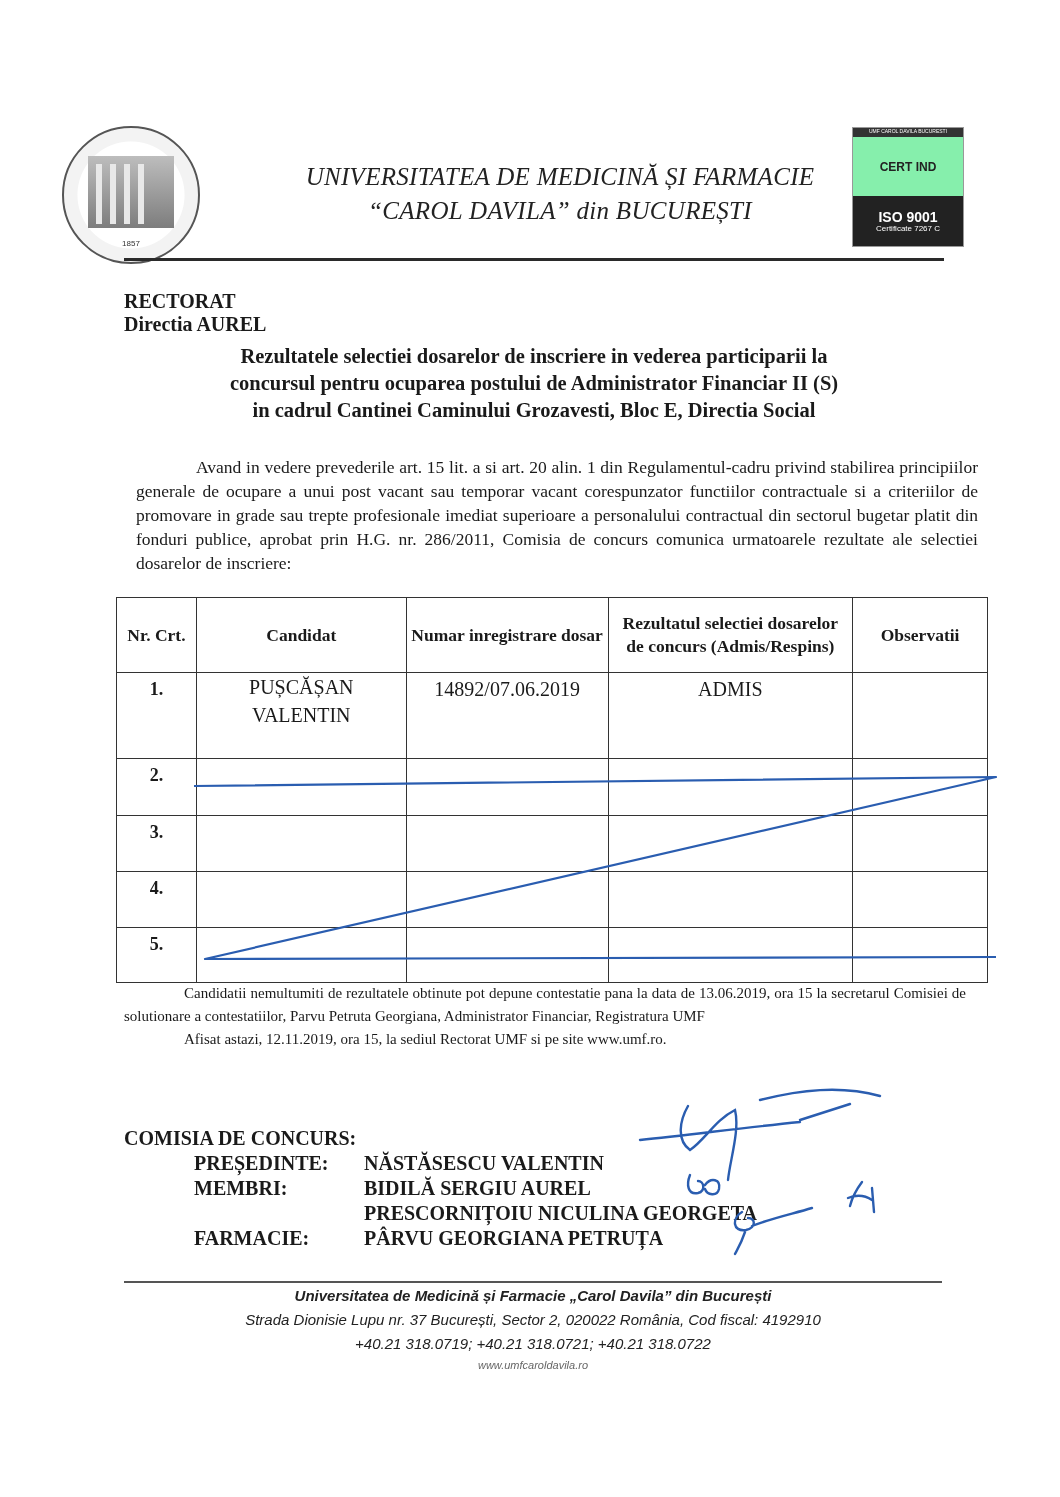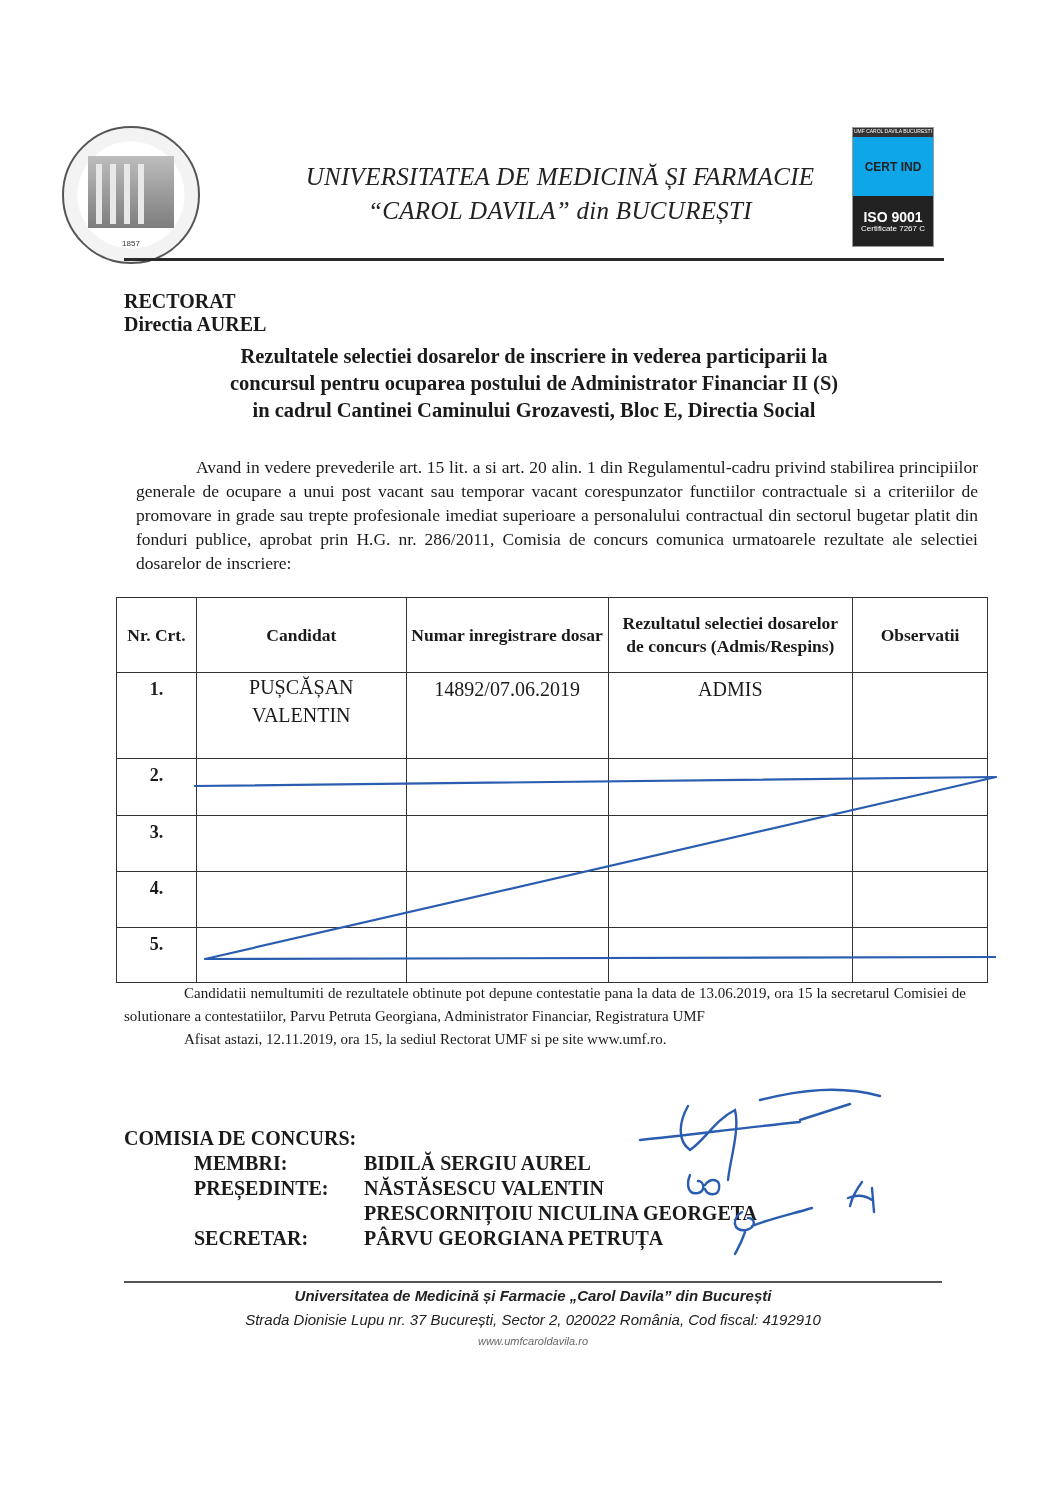--- a/index.html
+++ b/index.html
@@ -3,21 +3,21 @@
 <meta charset="utf-8">
 <style>
   html, body { margin:0; padding:0; background:#ffffff; }
   body { width:1060px; height:1497px; position:relative; overflow:hidden; font-family:"Liberation Serif", serif; color:#1a1a1a; }
   .abs { position:absolute; }
   .logo { left:62px; top:126px; width:138px; height:138px; border-radius:50%; border:2px solid #555; box-sizing:border-box; background:radial-gradient(circle,#fff 0 56%,#f3f3f3 57% 100%); }
   .logo .inner { position:absolute; left:24px; top:28px; width:86px; height:72px; background:linear-gradient(#bdbdbd,#7d7d7d); }
   .logo .col { position:absolute; top:8px; width:6px; height:60px; background:#e8e8e8; }
   .logo .yr { position:absolute; left:0; right:0; bottom:14px; text-align:center; font-size:8px; font-family:"Liberation Sans", sans-serif; color:#333; }
   .uni { left:230px; top:160px; width:660px; text-align:center; font-style:italic; font-size:25px; line-height:34px; letter-spacing:0.3px; color:#222; }
-  .cert { left:852px; top:127px; width:82px; height:120px; border:1px solid #999; box-sizing:border-box; background:#0ea5e9; }
+  .cert { left:852px; top:127px; width:112px; height:120px; border:1px solid #999; box-sizing:border-box; background:#86efac; }
   .cert .top { height:9px; background:#333; color:#fff; font-size:5px; text-align:center; font-family:"Liberation Sans", sans-serif; }
   .cert .mid { height:60px; display:flex; align-items:center; justify-content:center; font-size:12px; font-family:"Liberation Sans", sans-serif; color:#222; font-weight:bold; }
   .cert .bot { position:absolute; bottom:0; left:0; right:0; height:50px; background:#222; color:#fff; text-align:center; font-family:"Liberation Sans", sans-serif; }
   .cert .iso { font-size:14px; font-weight:bold; margin-top:14px; line-height:14px; }
   .cert .num { font-size:8px; line-height:10px; }
   .hr-top { left:124px; top:258px; width:820px; height:3px; background:#2a2a2a; }
   .h1 { left:124px; top:290px; font-size:20px; font-weight:bold; }
   .h2 { left:124px; top:313px; font-size:20px; font-weight:bold; }
   .title { left:124px; top:343px; width:820px; text-align:center; font-size:20.5px; font-weight:bold; line-height:27px; }
   .para { left:136px; top:455px; width:842px; font-size:17.5px; line-height:24px; text-align:justify; }
@@ -139,44 +139,45 @@
 </svg>
 
 <div class="abs para2">
   <div style="text-indent:60px">Candidatii nemultumiti de rezultatele obtinute pot depune contestatie pana la data de 13.06.2019, ora 15 la secretarul Comisiei de solutionare a contestatiilor, Parvu Petruta Georgiana, Administrator Financiar, Registratura UMF</div>
   <div style="text-indent:60px">Afisat astazi, 12.11.2019, ora 15, la sediul Rectorat UMF si  pe site www.umf.ro.</div>
 </div>
 
 <div class="abs comm">
   <div>COMISIA DE CONCURS:</div>
   <div class="row">
+      <span class="lbl">PREȘEDINTE:</span>
+      <span>NĂSTĂSESCU VALENTIN</span>
+    </div>
+  <div class="row">
       <span class="lbl">MEMBRI:</span>
       <span>BIDILĂ SERGIU AUREL</span>
-    </div>
-  <div class="row">
-      <span class="lbl">PREȘEDINTE:</span>
-      <span>NĂSTĂSESCU VALENTIN</span>
     </div>
   <div class="row">
       <span class="lbl"></span>
       <span>PRESCORNIȚOIU NICULINA GEORGETA</span>
     </div>
   <div class="row">
-      <span class="lbl">SECRETAR:</span>
+      <span class="lbl">FARMACIE:</span>
       <span>PÂRVU GEORGIANA PETRUȚA</span>
     </div>
 </div>
 
 <svg class="sig" style="left:0;top:0;width:1060px;height:1497px" viewBox="0 0 1060 1497">
   <g fill="none" stroke="#2a5db0" stroke-width="2.4" stroke-linecap="round">
     <path d="M688 1106 C680 1120 676 1140 690 1150 C705 1140 715 1120 735 1110 C740 1130 730 1160 728 1180 M640 1140 C690 1135 740 1128 800 1122 M760 1100 C800 1090 840 1085 880 1096 M850 1104 L800 1120"></path>
     <path d="M690 1175 c-4 10 -2 20 8 18 c8 -2 6 -12 0 -12 M705 1185 c6 -8 16 -6 14 4 c-2 8 -12 6 -14 0"></path>
     <path d="M862 1182 c-6 8 -10 16 -12 24 M848 1198 c10 -4 18 -2 24 2 M872 1188 l2 24"></path>
     <path d="M742 1212 c-10 6 -10 20 4 18 c10 -2 10 -12 2 -12 M745 1232 c-4 12 -8 18 -10 22 M752 1226 c20 -8 40 -12 60 -18"></path>
   </g>
 </svg>
 
 <div class="abs foot-hr"></div>
 <div class="abs foot">
   <div class="l1">Universitatea de Medicină și Farmacie „Carol Davila” din București</div>
   <div class="l2">Strada Dionisie Lupu nr. 37 București, Sector 2, 020022 România, Cod fiscal: 4192910</div>
+  <div class="l2">+40.21 318.0719; +40.21 318.0721; +40.21 318.0722</div>
   <div class="l4">www.umfcaroldavila.ro</div>
 </div>
 
 </body></html>

